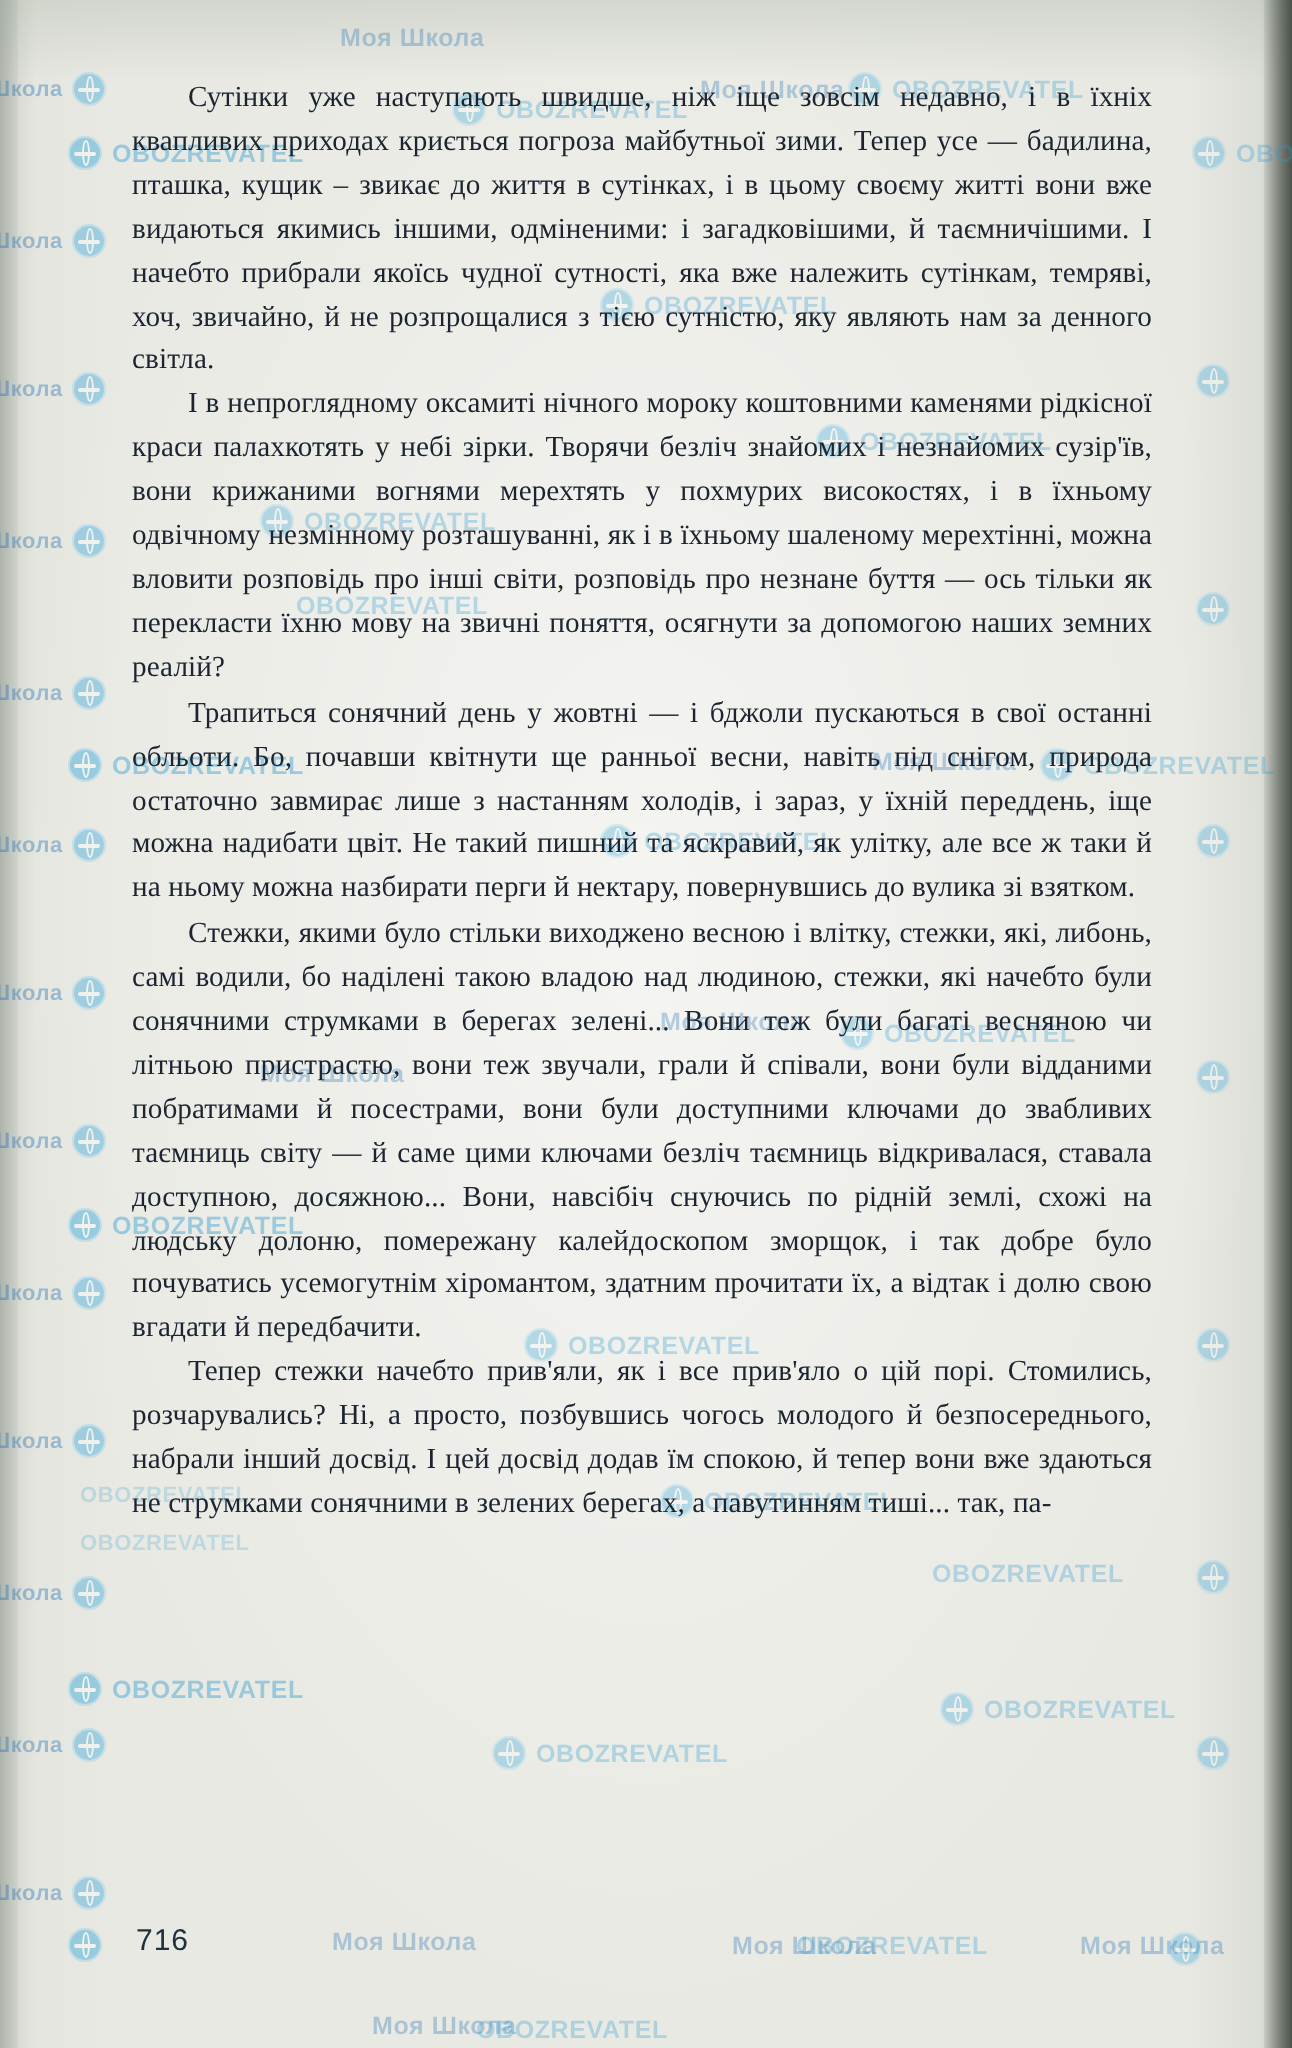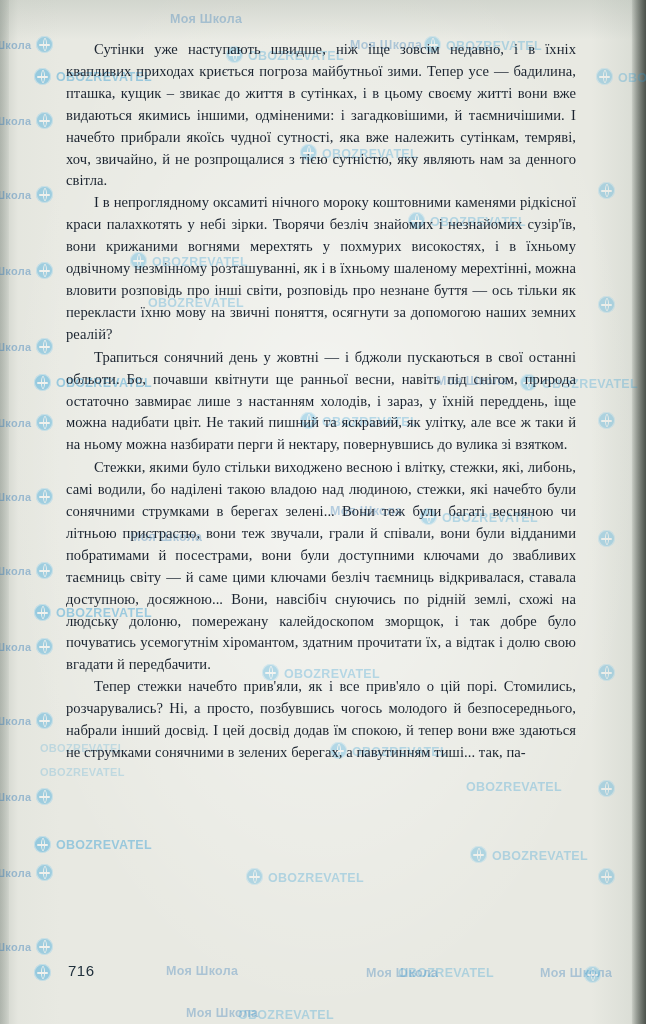--- a/index.html
+++ b/index.html
@@ -123,21 +123,21 @@
     top: 2px;
     width: 4px;
     height: 13px;
     border: 1.4px solid #fff;
     border-radius: 50%;
     box-sizing: border-box;
   }
   .wm .txt-obo { color: #2c9bd4; }
   .wm .txt-school { color: #1f6fb5; }
   .wm.small { font-size: 11px; opacity: 0.38; }
-  .wm.faint { opacity: 0.3; align-items: flex-end; }
+  .wm.faint { opacity: 0.3; }
   .wm.pale { opacity: 0.22; }
 </style>
 </head>
 <body>
 
 <div class="page">
 
   <div class="paper-shade"></div>
   <div class="edge-dark-left"></div>
   <div class="edge-dark-right"></div>

